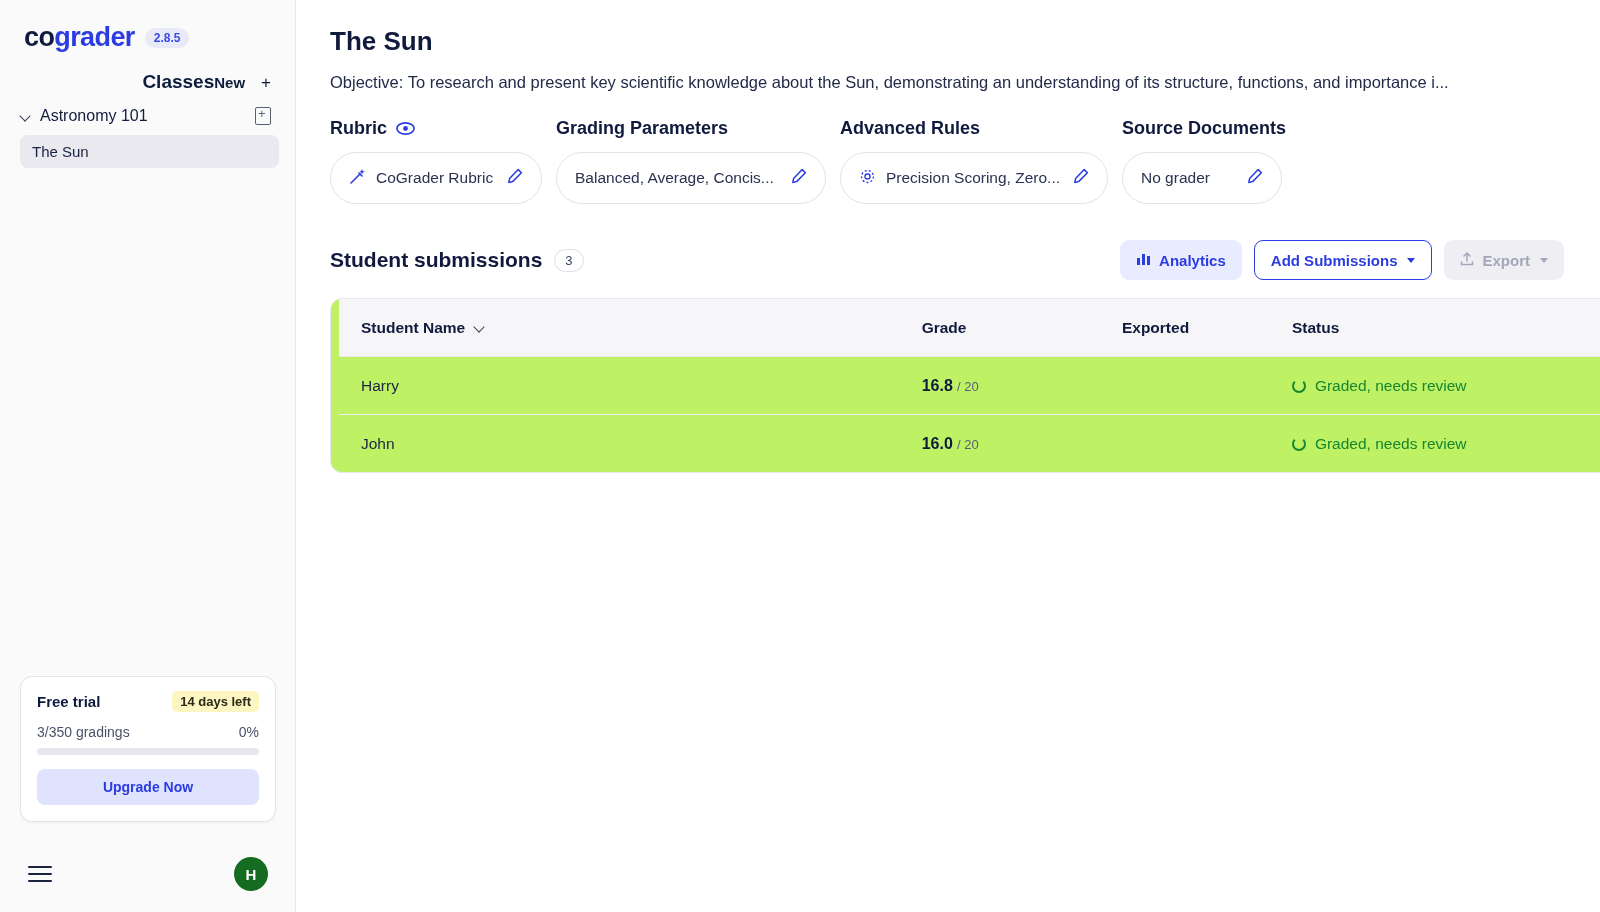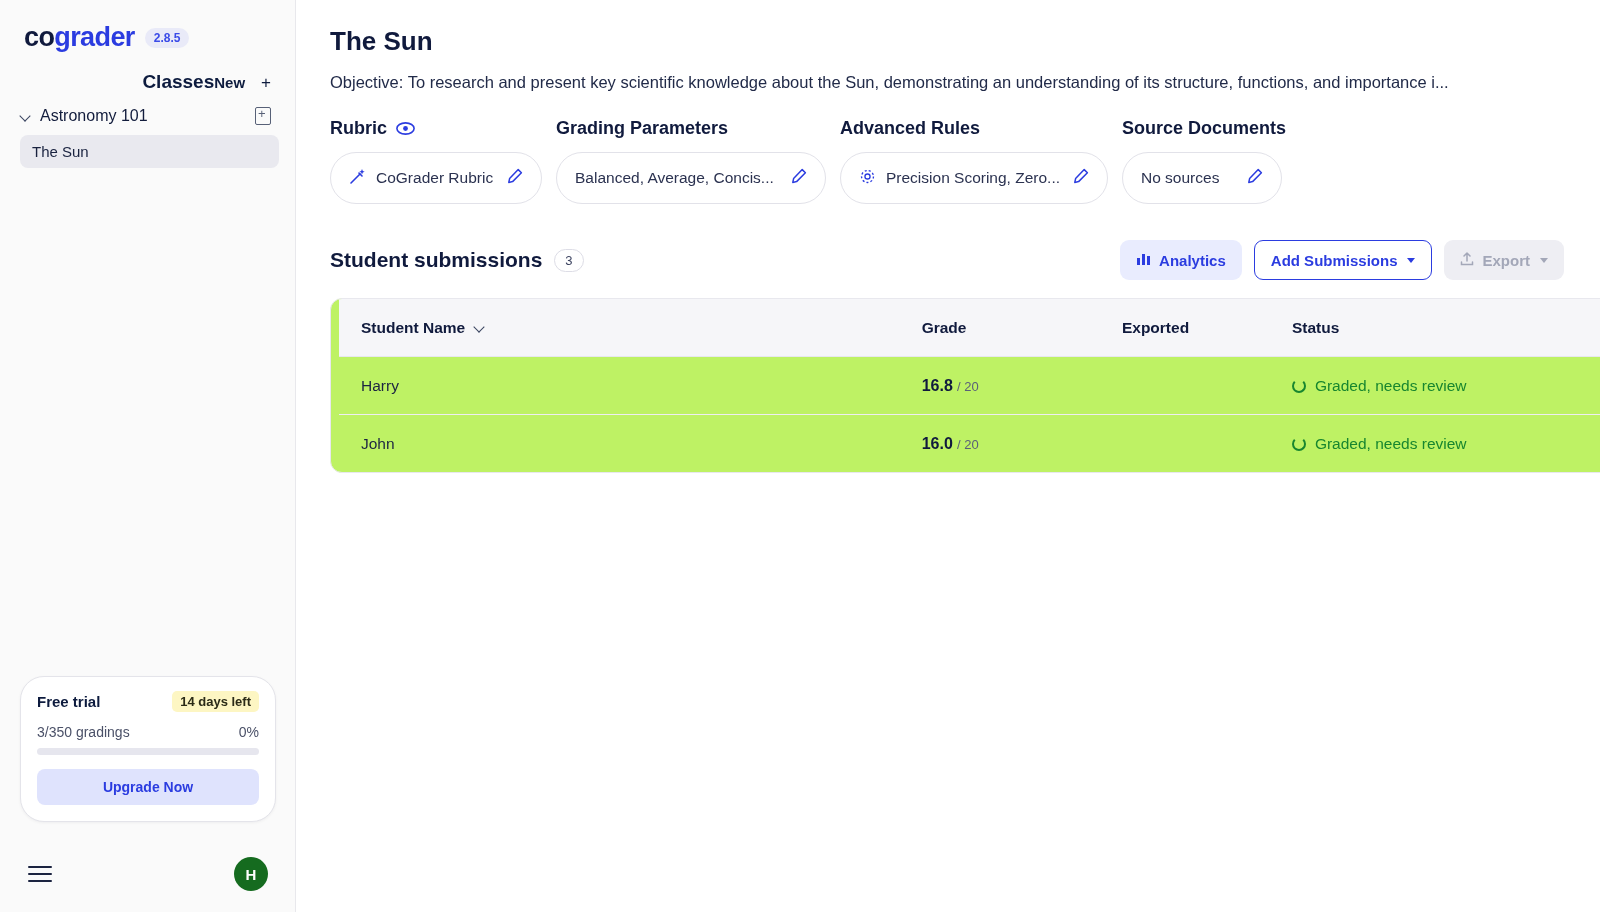--- a/index.html
+++ b/index.html
@@ -75,21 +75,21 @@
     font-size: 15px; color: #19223f;
     cursor: pointer;
   }
 
   
   .trial-card {
     position: absolute; left: 20px; bottom: 90px;
     width: 256px;
     background: #ffffff;
     border: 1px solid #e4e4ea;
-    border-radius: 24px;
+    border-radius: 12px;
     padding: 14px 16px 16px 16px;
     box-shadow: 0 1px 3px rgba(16,24,40,.05);
   }
   .trial-top { display: flex; align-items: center; justify-content: space-between; }
   .trial-title { font-size: 15px; font-weight: 700; color: #0d1b3e; }
   .trial-badge {
     background: #fdf6c3; color: #2b2b17;
     font-size: 13px; font-weight: 700;
     padding: 3px 8px; border-radius: 5px;
   }
@@ -363,21 +363,21 @@
               </svg>
           </span>
         </div>
       </div>
 
       <div class="card-col">
         <div class="card-head">
           <span>Source Documents</span>
         </div>
         <div class="pill w-sources">
-          <span class="pill-label">No sources</span>
+          <span class="pill-label">No grader</span>
           <span class="pen">
             <svg width="16" height="16" viewBox="0 0 16 16">
                 <path d="M11.2 1.6l3.2 3.2L5.6 13.6 1.8 14.4l.8-3.8z" fill="none" stroke="#2b3ce0" stroke-width="1.5" stroke-linejoin="round"></path>
               </svg>
           </span>
         </div>
       </div>
     </div>
 
     <div class="subs-head">

